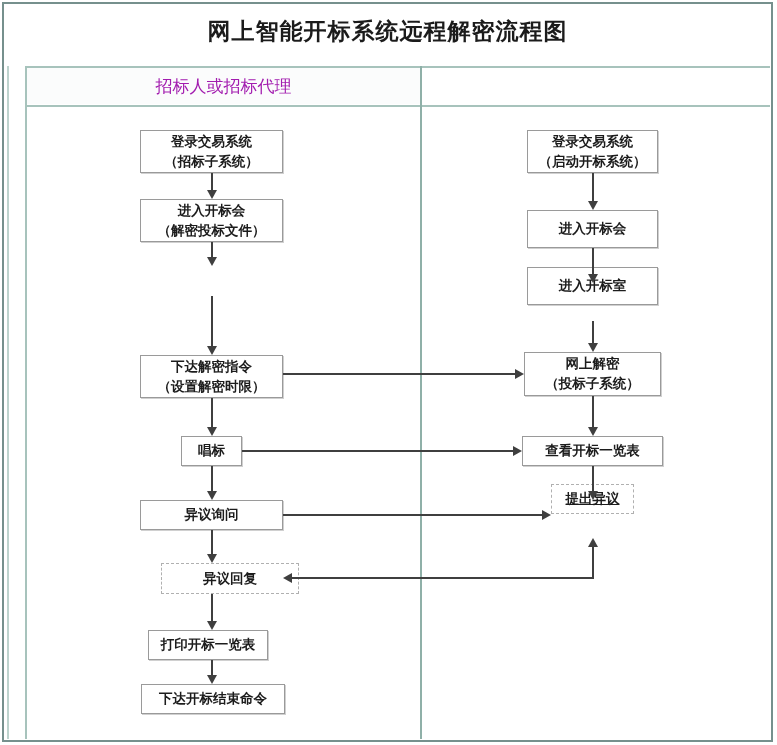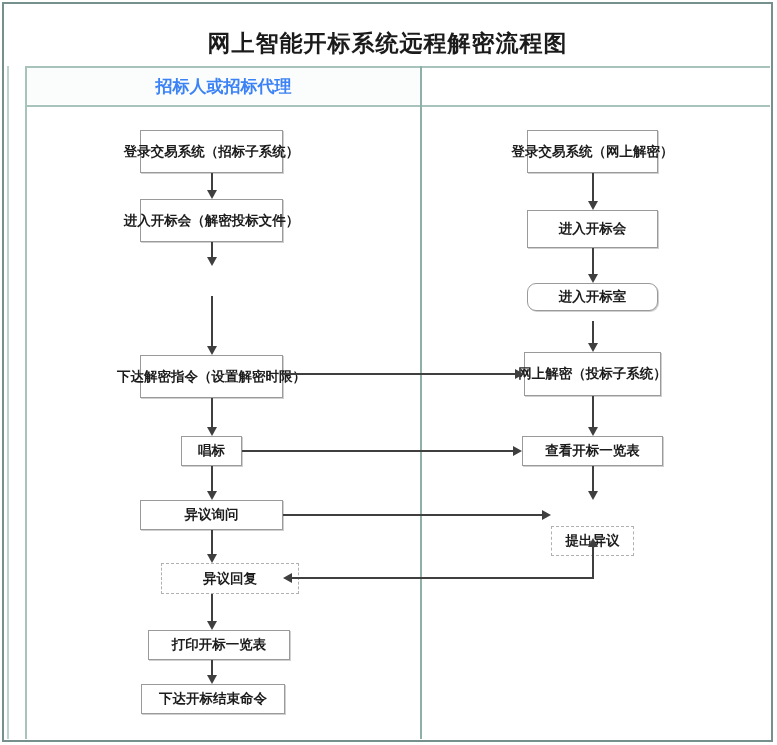--- a/index.html
+++ b/index.html
@@ -31,21 +31,21 @@
   }
 
   
   .title-band {
     position: absolute;
     left: 4px;
     top: 4px;
     width: 767px;
     height: 55px;
     display: flex;
-    align-items: flex-end;
+    align-items: center;
     justify-content: center;
     box-sizing: border-box;
     background: #ffffff;
   }
   .title-text {
     font-size: 23px;
     font-weight: bold;
     color: #1b1b1b;
     letter-spacing: 1px;
     white-space: nowrap;
@@ -88,35 +88,35 @@
   }
 
   .col-header {
     position: absolute;
     top: 68px;
     height: 36px;
     display: flex;
     align-items: center;
     justify-content: center;
     font-size: 17px;
-    font-weight: bold;
-    color: #3b82f6;
+    font-weight: normal;
+    color: #a21caf;
     background: #fbfcfc;
   }
   .col-header.left  { left: 27px;  width: 393px; }
   .col-header.right { left: 422px; width: 348px; }
 
   
   .node {
     position: absolute;
     box-sizing: border-box;
     background: #ffffff;
     border: 1px solid #9a9a9a;
     display: flex;
-    flex-direction: row;
+    flex-direction: column;
     align-items: center;
     justify-content: center;
     font-size: 13.5px;
     font-weight: bold;
     color: #1c1c1c;
     line-height: 1.45;
     text-align: center;
     box-shadow: 1px 1px 0 rgba(120,120,120,0.35);
     white-space: nowrap;
   }
@@ -203,51 +203,51 @@
   </div>
 
   <div class="node" style="left:140px; top:500px; width:143px; height:30px;">
     <span>异议询问</span>
   </div>
 
   <div class="node dashed" style="left:161px; top:563px; width:138px; height:31px;">
     <span>异议回复</span>
   </div>
 
-  <div class="node" style="left:148px; top:630px; width:142px; height:30px;">
+  <div class="node" style="left:148px; top:630px; width:120px; height:30px;">
     <span>打印开标一览表</span>
   </div>
 
   <div class="node" style="left:141px; top:684px; width:144px; height:30px;">
     <span>下达开标结束命令</span>
   </div>
 
   <div class="node" style="left:527px; top:130px; width:131px; height:43px;">
     <span>登录交易系统</span>
-    <span class="ln2">（网上解密）</span>
+    <span class="ln2">（启动开标系统）</span>
   </div>
 
   <div class="node" style="left:527px; top:210px; width:131px; height:38px;">
     <span>进入开标会</span>
   </div>
 
-  <div class="node" style="left:527px; top:283px; width:131px; height:28px;border-radius:9px;">
+  <div class="node" style="left:527px; top:267px; width:131px; height:38px;">
     <span>进入开标室</span>
   </div>
 
   <div class="node" style="left:524px; top:352px; width:137px; height:44px;">
     <span>网上解密</span>
     <span class="ln2">（投标子系统）</span>
   </div>
 
   <div class="node" style="left:522px; top:436px; width:141px; height:30px;">
     <span>查看开标一览表</span>
   </div>
 
-  <div class="node dashed" style="left:551px; top:526px; width:83px; height:30px;">
+  <div class="node dashed" style="left:551px; top:484px; width:83px; height:30px;text-decoration:underline;">
     <span>提出异议</span>
   </div>
 
   <div class="vline" style="left:211px; top:173px; height:17px;"></div>
   <div class="arrow down" style="left:207px; top:190px;"></div>
 
   <div class="vline" style="left:211px; top:242px; height:15px;"></div>
   <div class="arrow down" style="left:207px; top:257px;"></div>
 
   <div class="vline" style="left:211px; top:296px; height:50px;"></div>

